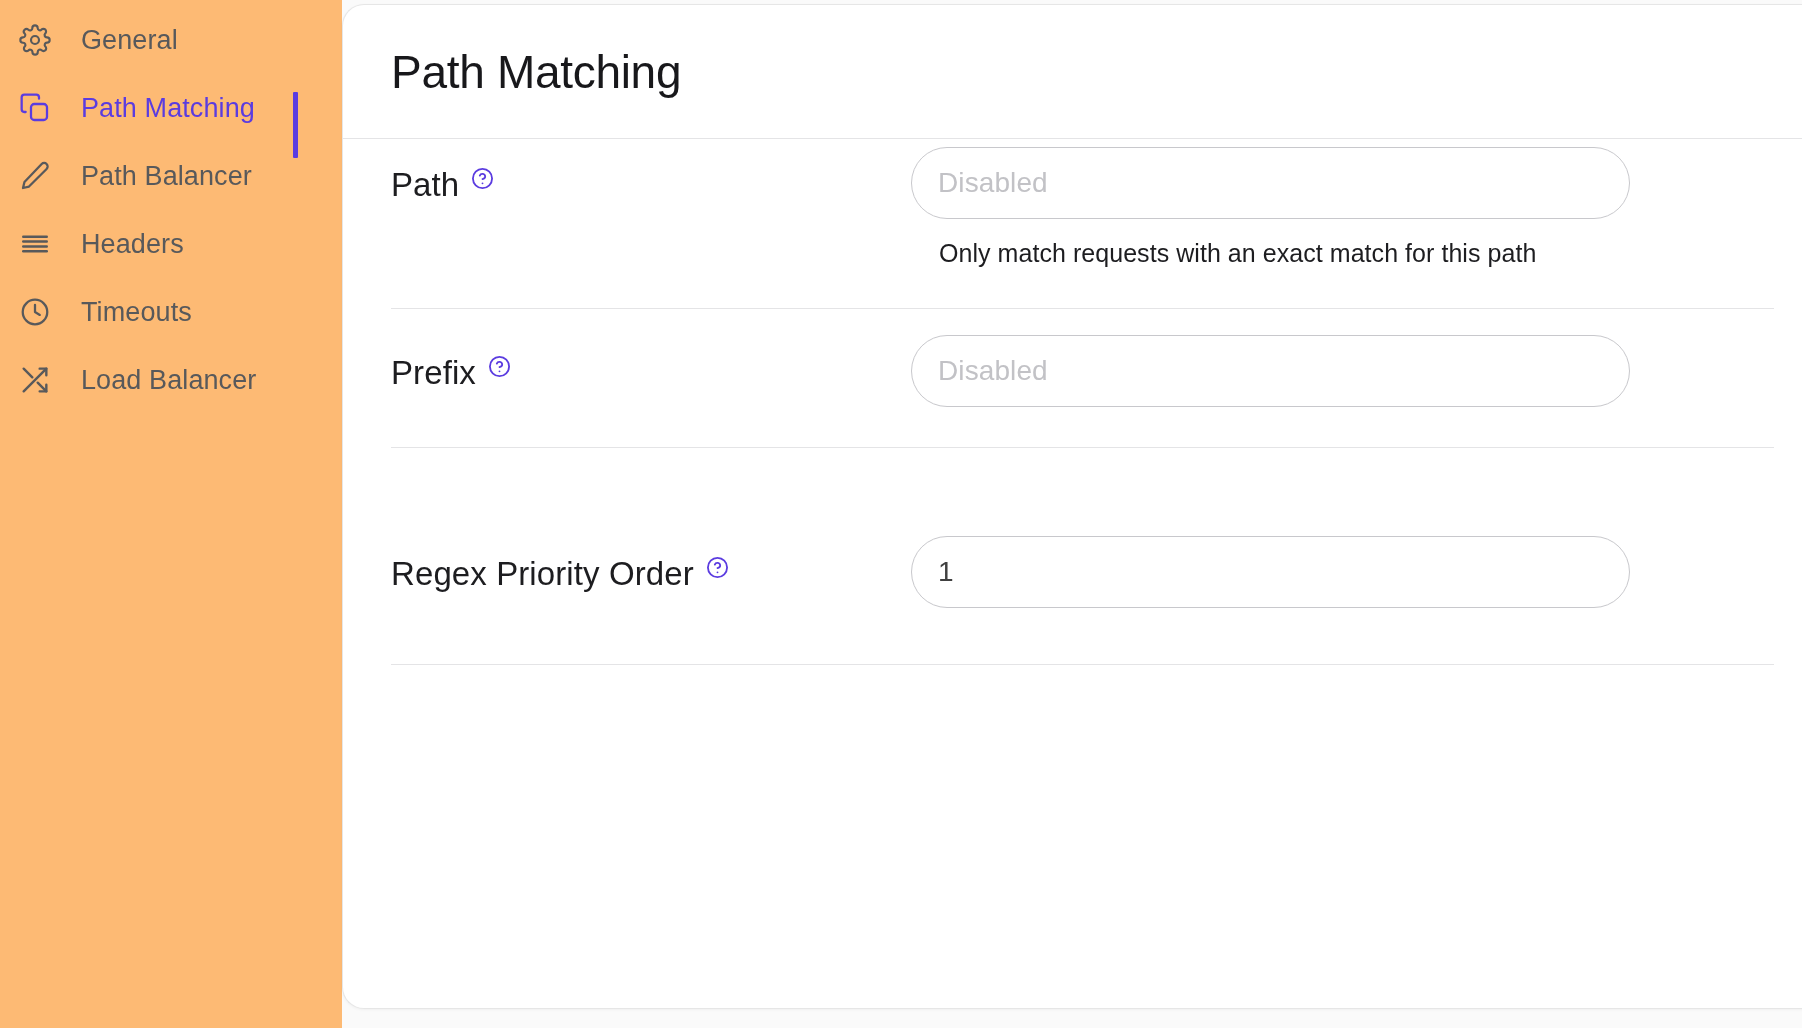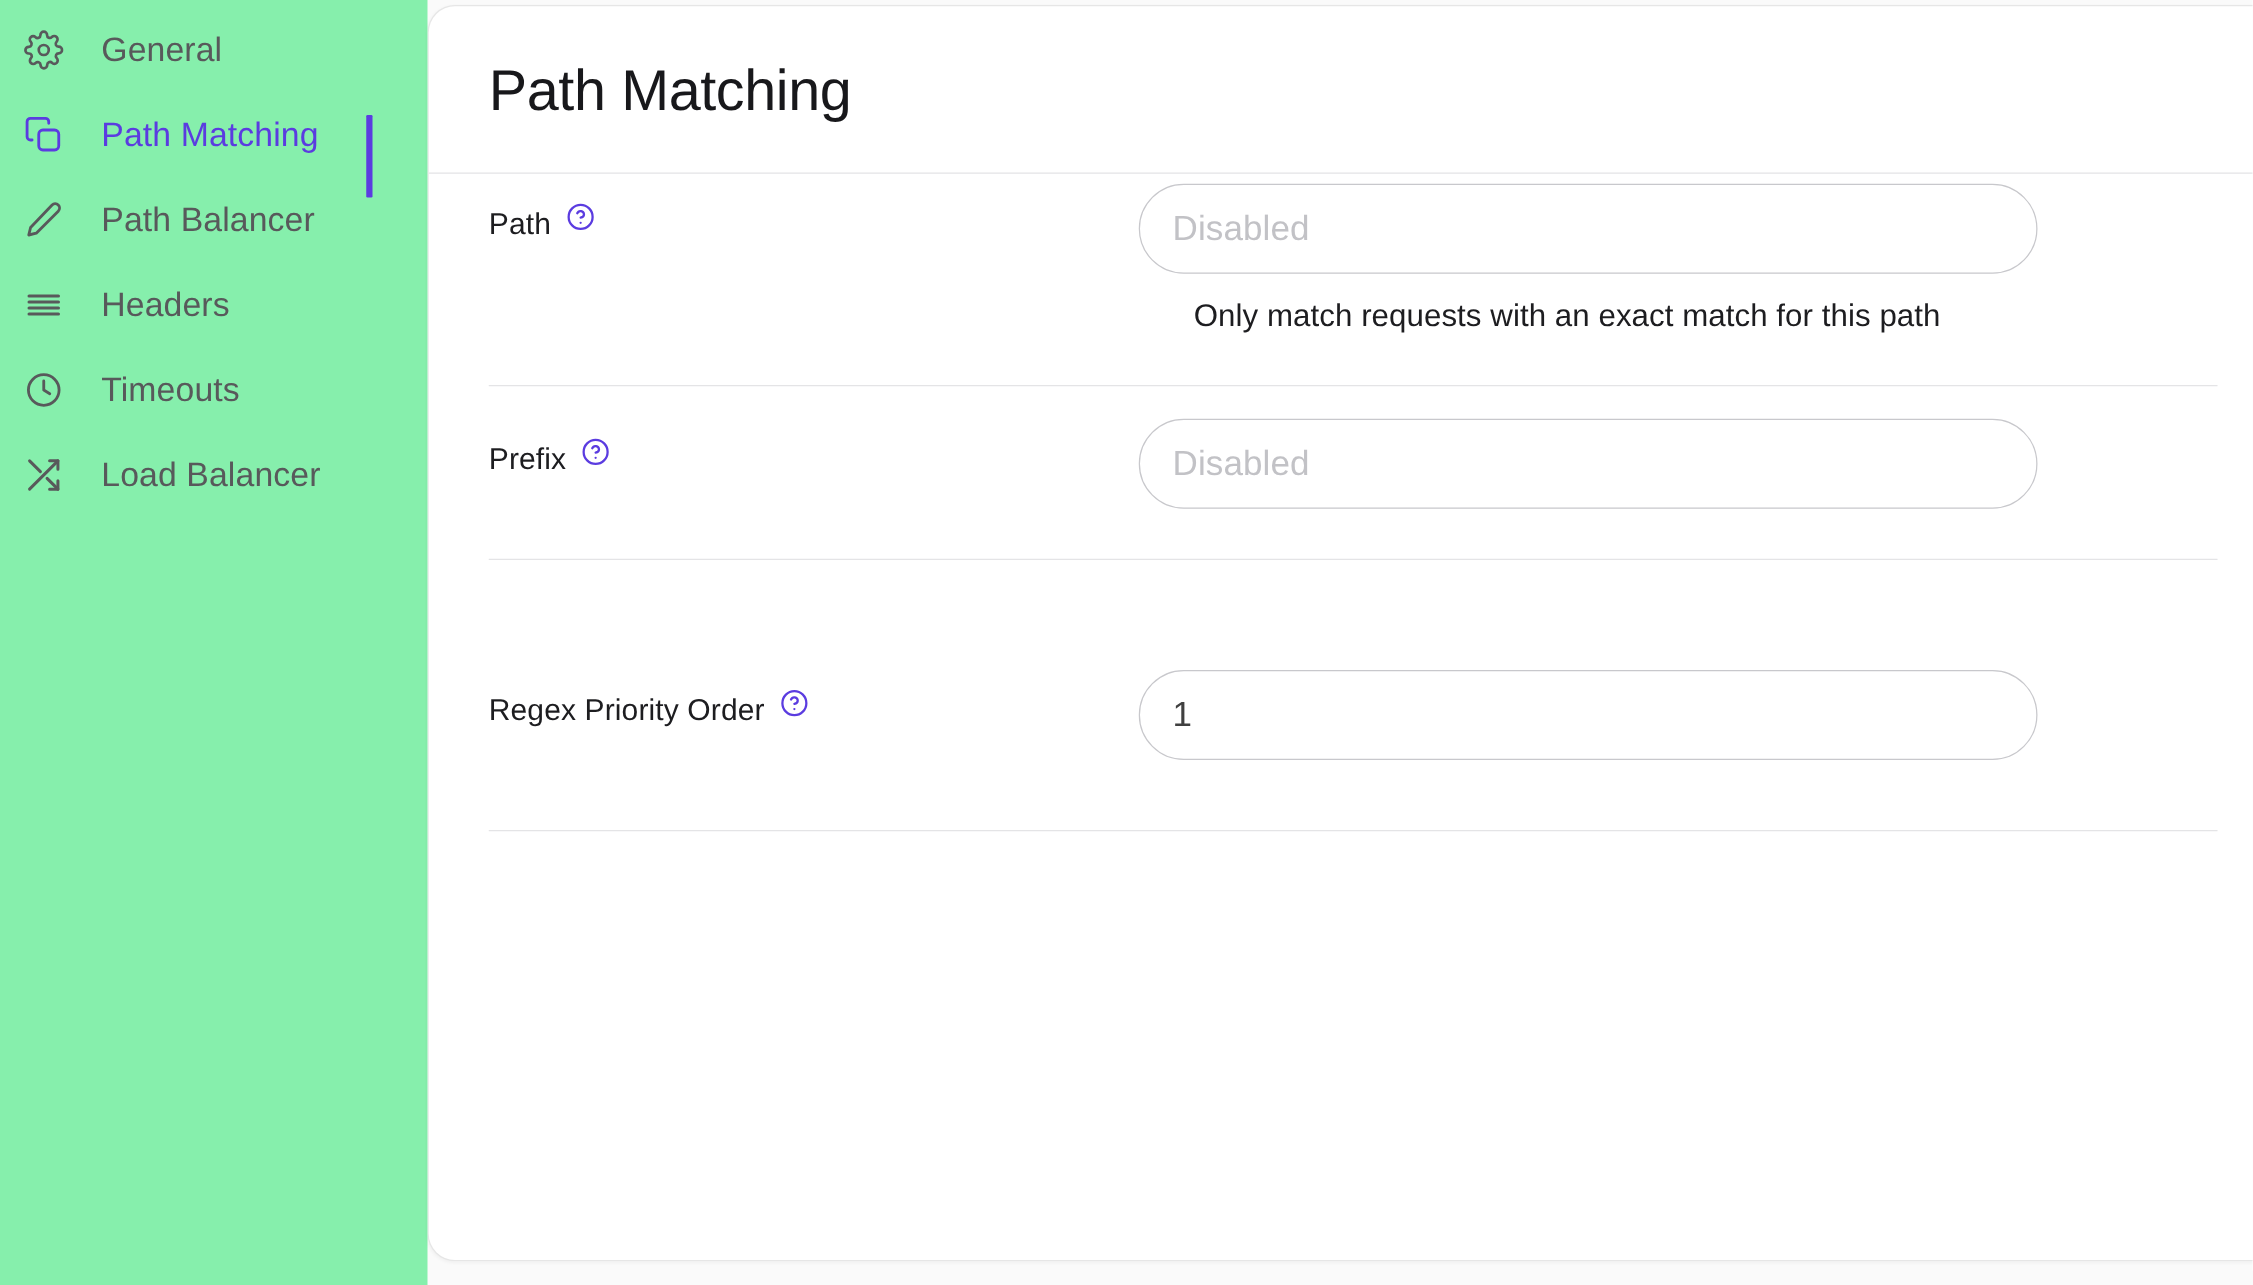--- a/index.html
+++ b/index.html
@@ -15,21 +15,21 @@
     background: #fafafa;
     display: flex;
     color: #1a1a1a;
     -webkit-font-smoothing: antialiased;
   }
 
   
   #sidebar {
     width: 342px;
     height: 1028px;
-    background: #86efac;
+    background: #fdba74;
     flex: 0 0 342px;
     position: relative;
     padding-top: 6px;
   }
 
   .nav-item {
     position: relative;
     display: flex;
     align-items: center;
     height: 68px;
@@ -121,21 +121,21 @@
 
   .form-row .label-col {
     width: 520px;
     flex: 0 0 520px;
     padding-top: 27px;
     display: flex;
     align-items: center;
   }
 
   .field-label {
-    font-size: 24px;
+    font-size: 33px;
     color: #1d1d20;
     letter-spacing: 0.1px;
     white-space: nowrap;
   }
 
   .help-icon {
     margin-left: 12px;
     width: 23px;
     height: 23px;
     flex: 0 0 23px;
@@ -168,21 +168,21 @@
     outline: none;
     letter-spacing: 0.1px;
   }
 
   .text-input::placeholder {
     color: #c2c2c6;
   }
 
   .helper-text {
     margin-top: 20px;
-    margin-left: 44px;
+    margin-left: 28px;
     font-size: 25px;
     color: #1d1d20;
     letter-spacing: 0.05px;
   }
 
   .row-divider {
     height: 1px;
     background: #e4e4e6;
     margin-left: 48px;
     margin-right: 48px;

